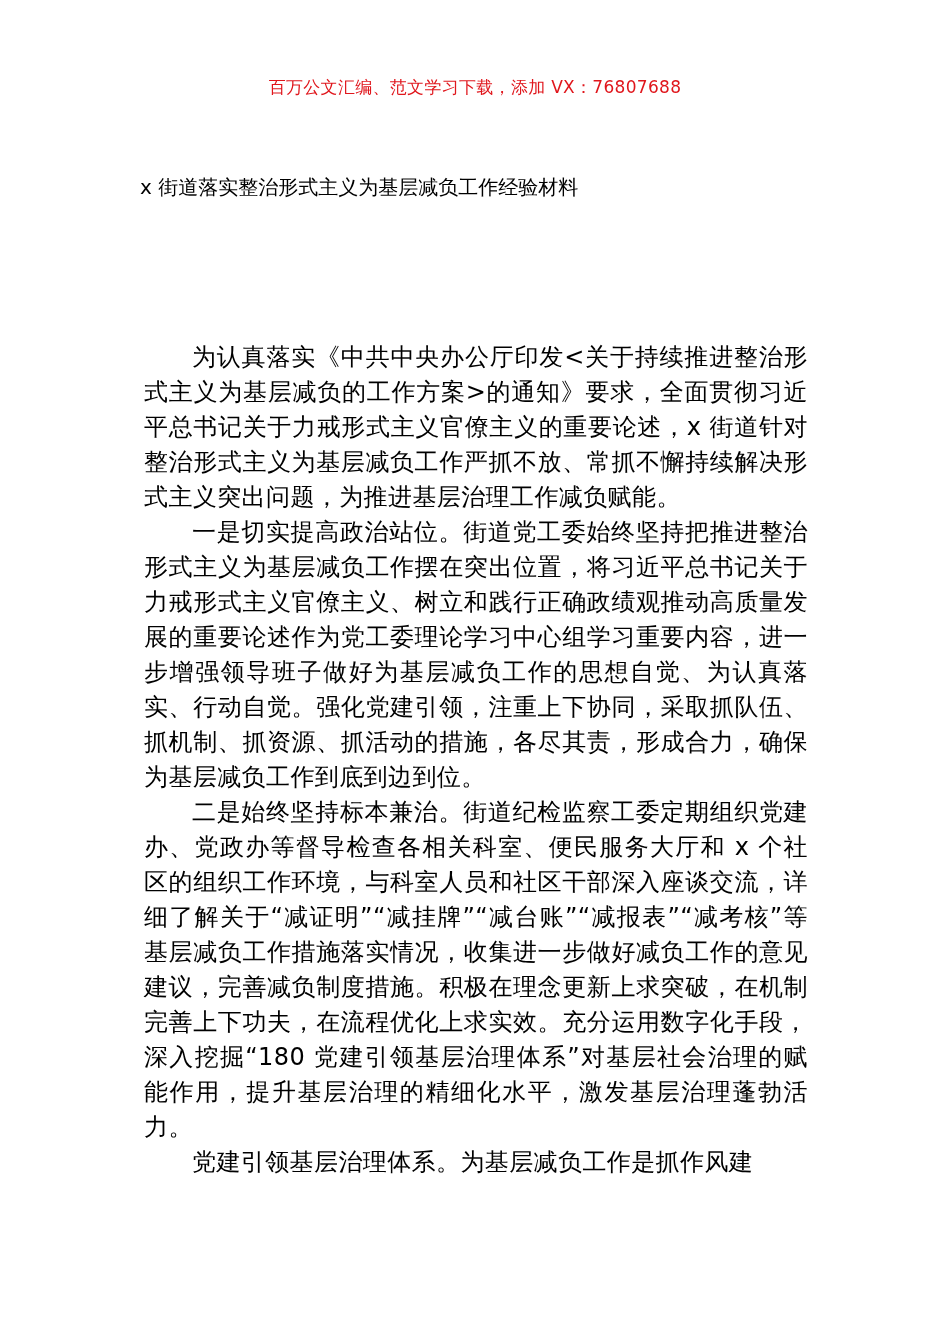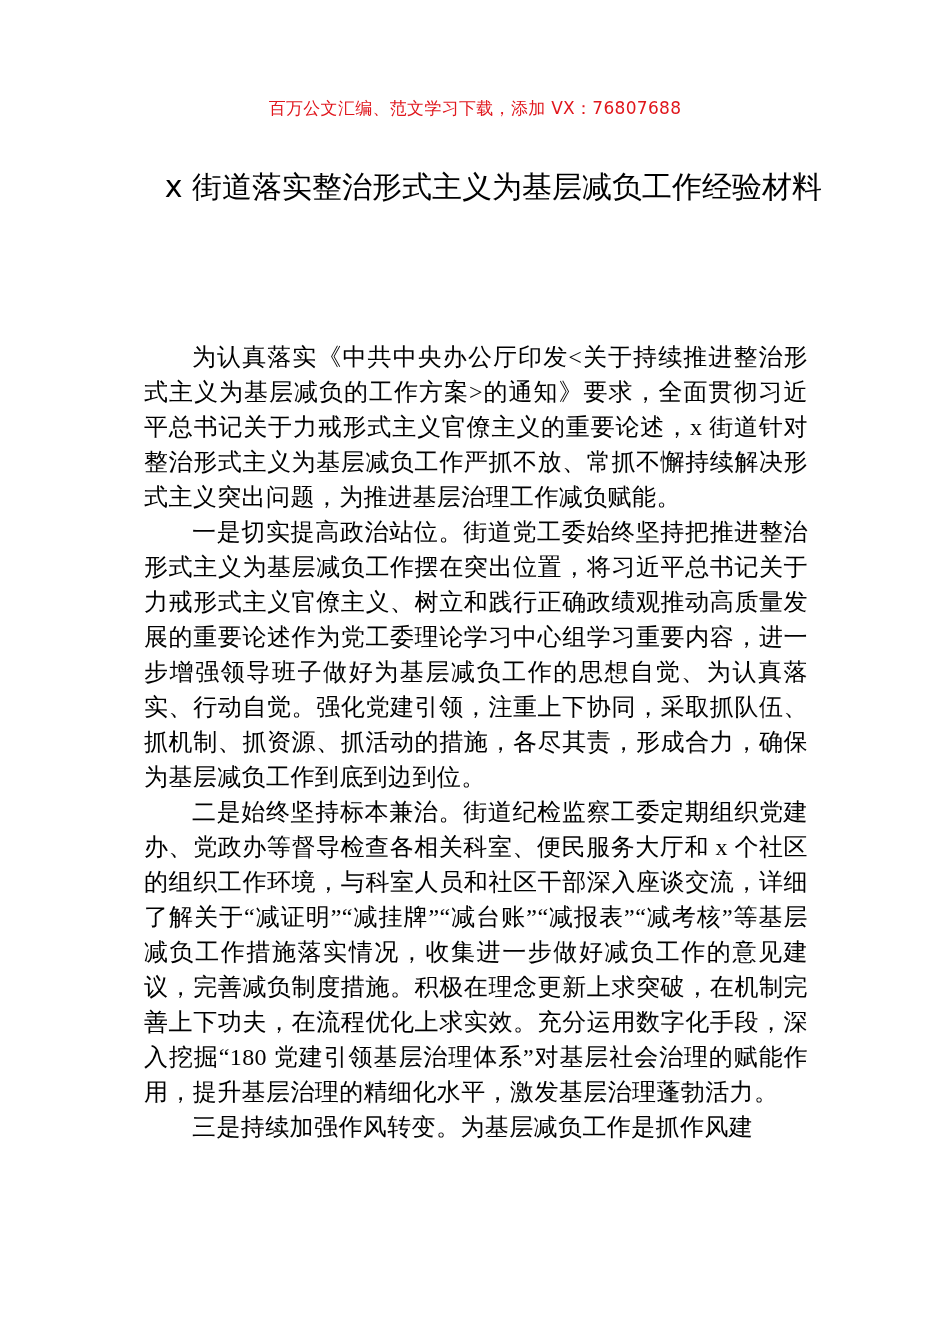--- a/index.html
+++ b/index.html
@@ -1,30 +1,30 @@
 <!DOCTYPE html>
 <html><head>
 <meta charset="utf-8">
 <style>
   html, body { margin: 0; padding: 0; background: #ffffff; }
   body { width: 950px; height: 1344px; position: relative; overflow: hidden;
          font-family: "DejaVu Sans", "Liberation Sans", sans-serif; color: #000; }
-  .header-note { position: absolute; top: 97px; left: 0; width: 950px; text-align: center;
+  .header-note { position: absolute; top: 76px; left: 0; width: 950px; text-align: center;
                  font-size: 17px; color: #e0161c; letter-spacing: 0.3px; }
-  .doc-title { position: absolute; top: 152px; left: 152px; width: 670px; text-align: right;
-               font-size: 30px; line-height: 70px; color: #000; }
+  .doc-title { position: absolute; top: 152px; left: 140px; width: 670px; text-align: left;
+               font-size: 20px; line-height: 70px; color: #000; }
   .body { position: absolute; top: 340px; left: 144px; width: 664px; }
   .para { font-size: 24px; line-height: 35px; margin: 0; text-align: justify;
-          text-indent: 2em; letter-spacing: 0.4px; font-family: Liberation Serif, serif; }
+          text-indent: 2em; letter-spacing: 0.4px; }
 </style>
 </head>
 <body>
 
 <div class="header-note">百万公文汇编、范文学习下载，添加 VX：76807688</div>
 
 <div class="doc-title">x 街道落实整治形式主义为基层减负工作经验材料</div>
 
 <div class="body">
   <p class="para">为认真落实《中共中央办公厅印发&lt;关于持续推进整治形式主义为基层减负的工作方案&gt;的通知》要求，全面贯彻习近平总书记关于力戒形式主义官僚主义的重要论述，x 街道针对整治形式主义为基层减负工作严抓不放、常抓不懈持续解决形式主义突出问题，为推进基层治理工作减负赋能。</p>
   <p class="para">一是切实提高政治站位。街道党工委始终坚持把推进整治形式主义为基层减负工作摆在突出位置，将习近平总书记关于力戒形式主义官僚主义、树立和践行正确政绩观推动高质量发展的重要论述作为党工委理论学习中心组学习重要内容，进一步增强领导班子做好为基层减负工作的思想自觉、为认真落实、行动自觉。强化党建引领，注重上下协同，采取抓队伍、抓机制、抓资源、抓活动的措施，各尽其责，形成合力，确保为基层减负工作到底到边到位。</p>
   <p class="para">二是始终坚持标本兼治。街道纪检监察工委定期组织党建办、党政办等督导检查各相关科室、便民服务大厅和 x 个社区的组织工作环境，与科室人员和社区干部深入座谈交流，详细了解关于“减证明”“减挂牌”“减台账”“减报表”“减考核”等基层减负工作措施落实情况，收集进一步做好减负工作的意见建议，完善减负制度措施。积极在理念更新上求突破，在机制完善上下功夫，在流程优化上求实效。充分运用数字化手段，深入挖掘“180 党建引领基层治理体系”对基层社会治理的赋能作用，提升基层治理的精细化水平，激发基层治理蓬勃活力。</p>
-  <p class="para">三是持续加强作风转变。为基层减负工作是抓作风建</p>
+  <p class="para">党建引领基层治理体系。为基层减负工作是抓作风建</p>
 </div>
 
 </body></html>

